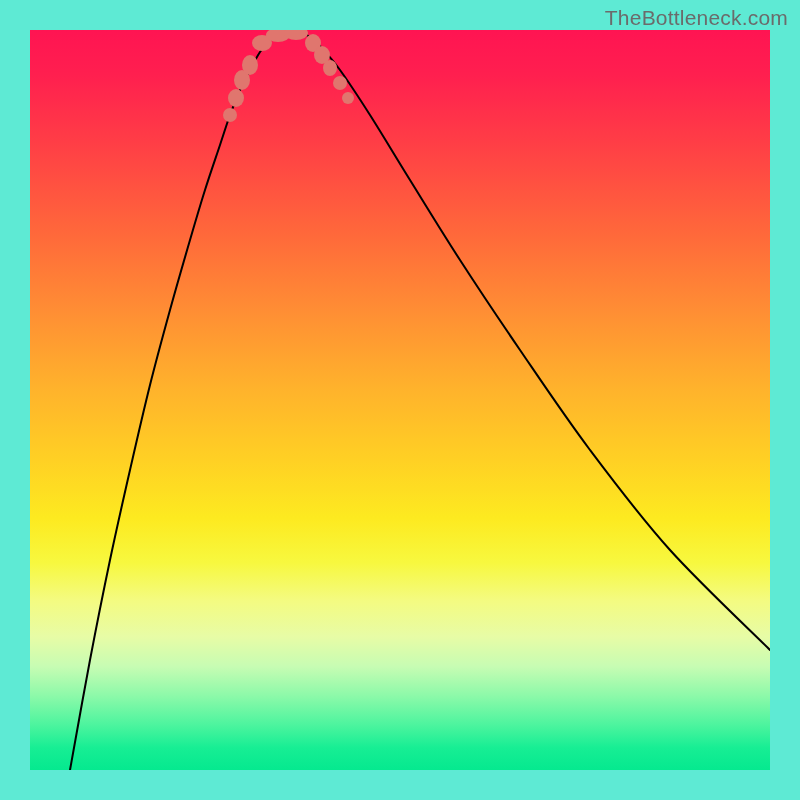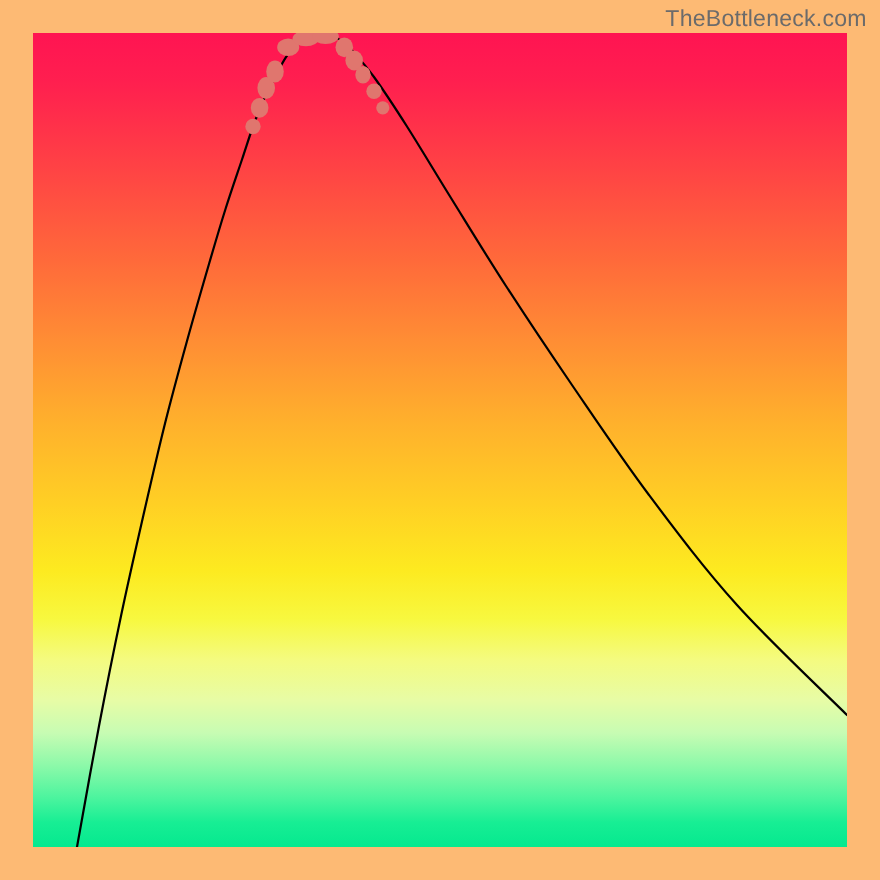--- a/index.html
+++ b/index.html
@@ -8,21 +8,21 @@
     width: 800px;
     height: 800px;
     background: #000;
     overflow: hidden;
     font-family: Arial, Helvetica, sans-serif;
   }
   .frame {
     width: 800px;
     height: 800px;
     position: relative;
-    background: #fdba74;
+    background: #5eead4;
   }
   .plot {
     position: absolute;
     left: 30px;
     top: 30px;
     width: 740px;
     height: 740px;
     overflow: hidden;
   }
   .gradient {

